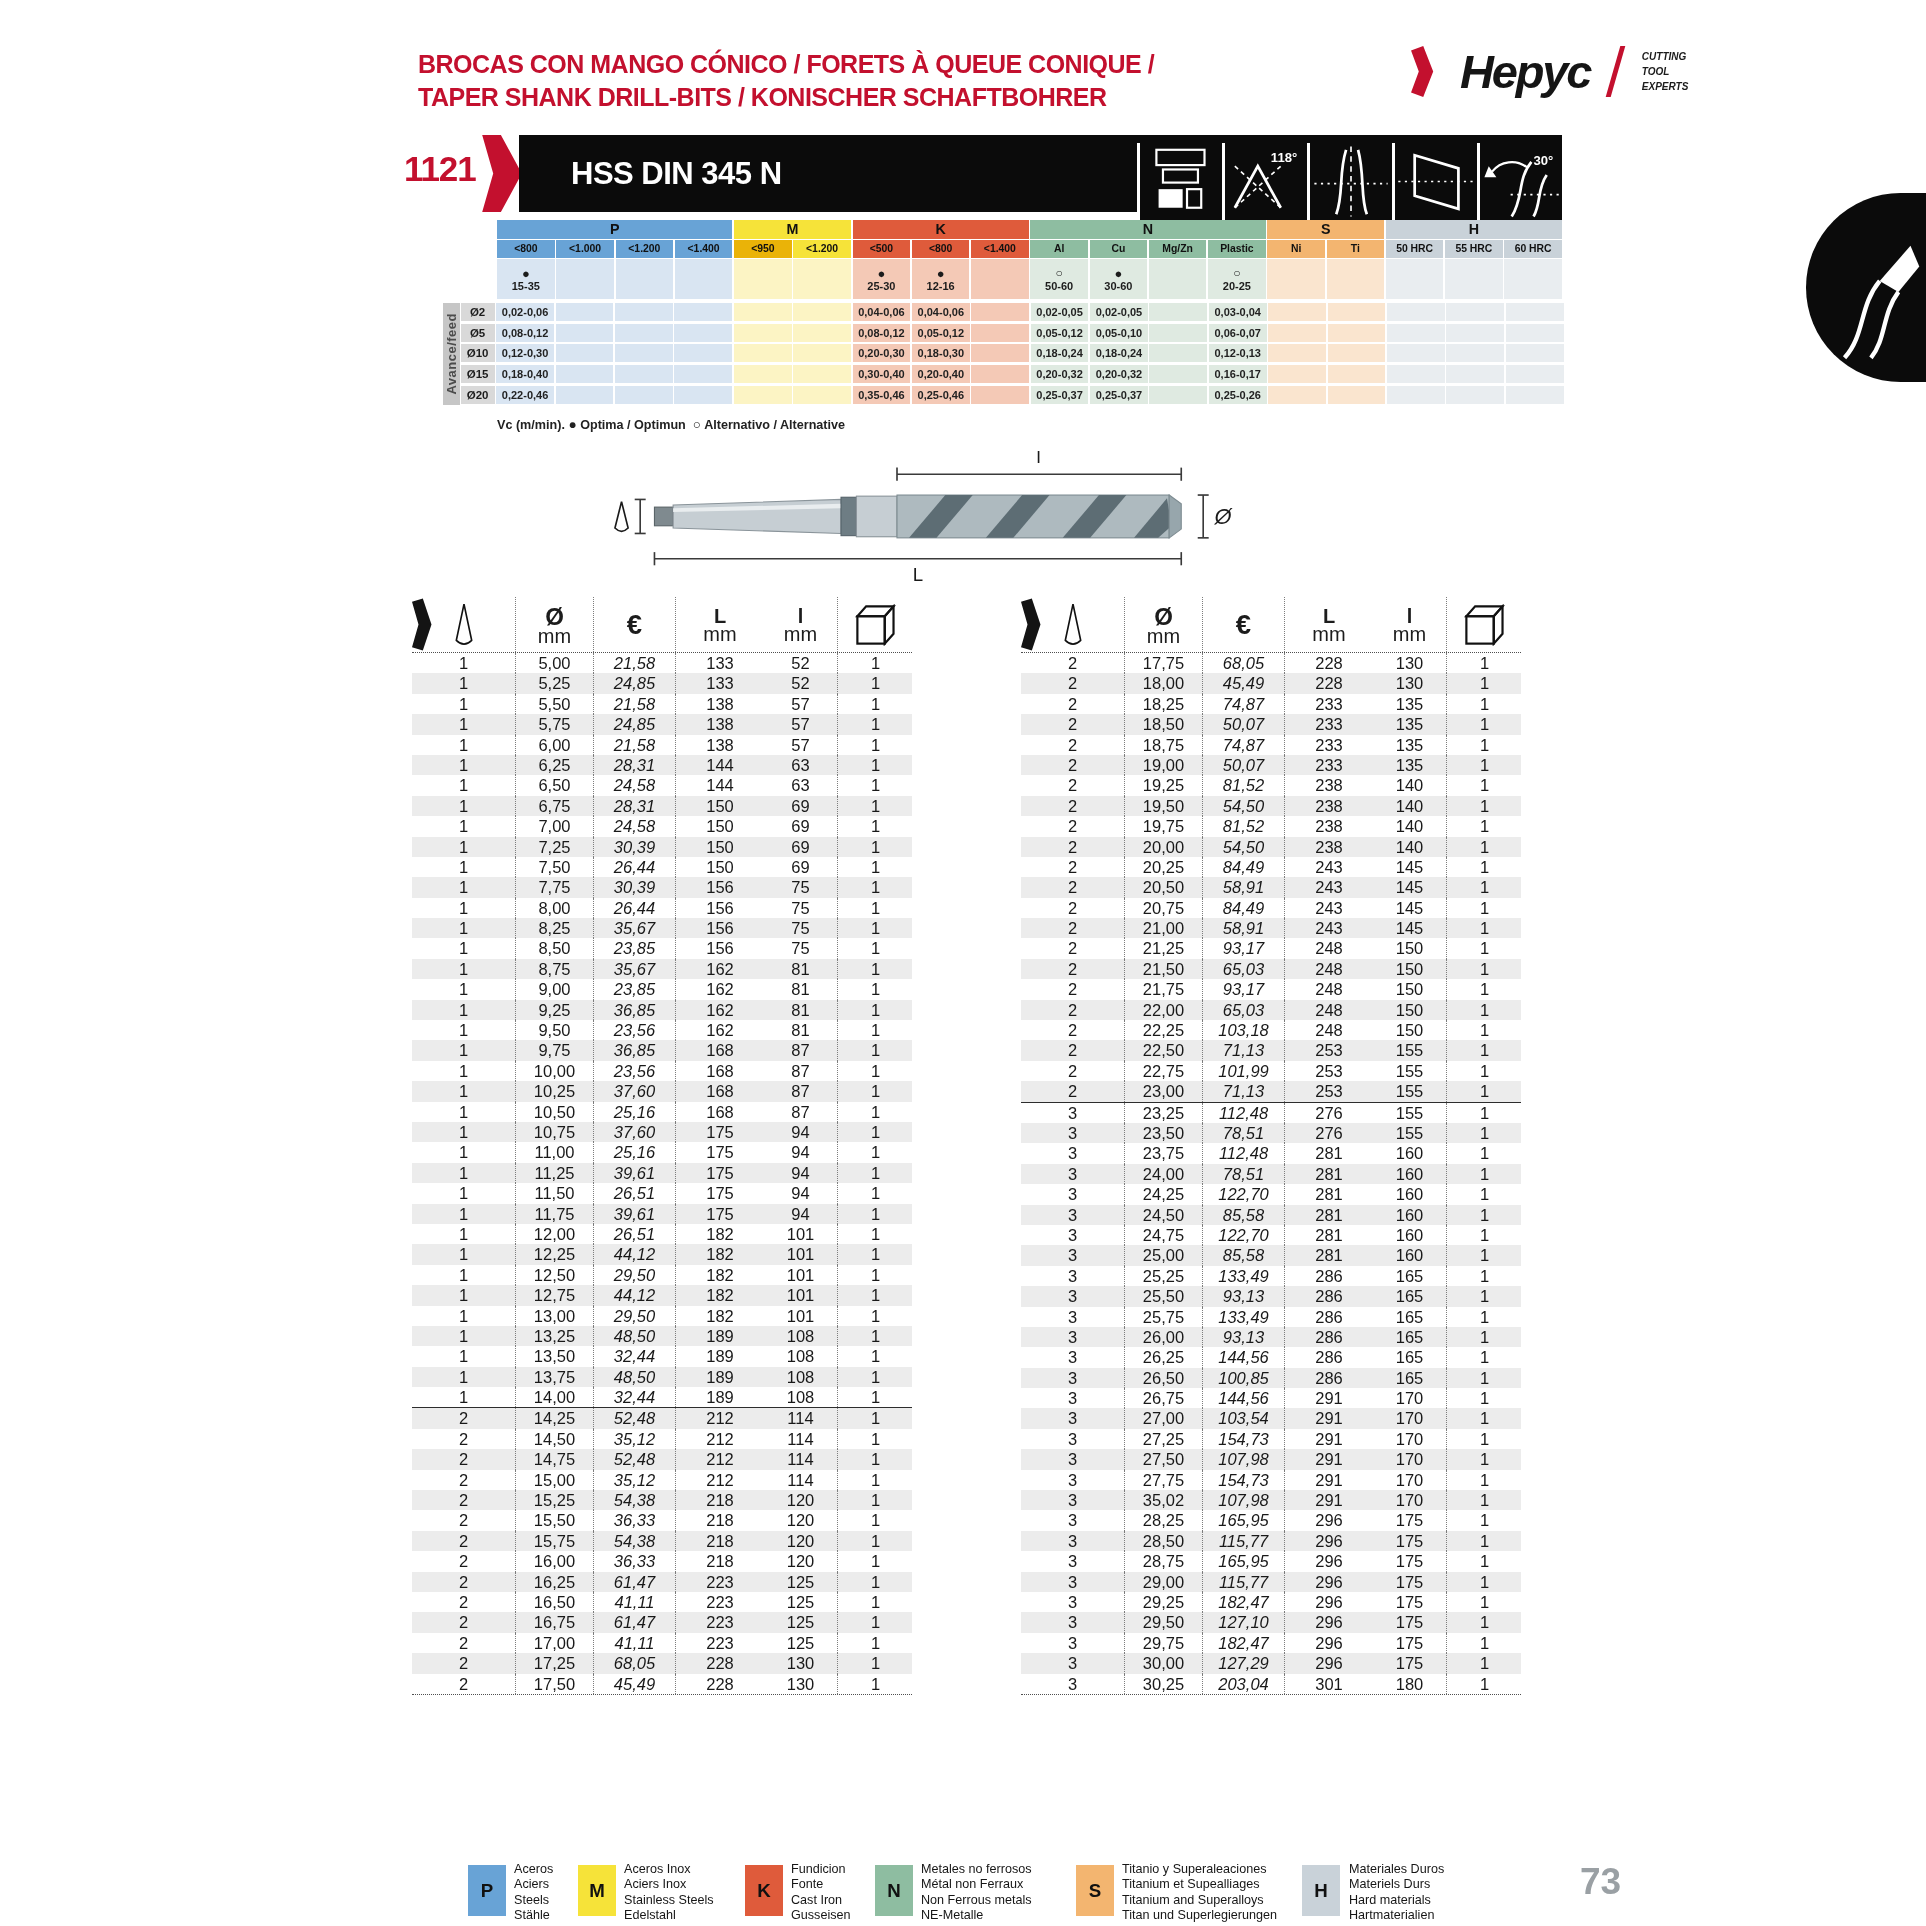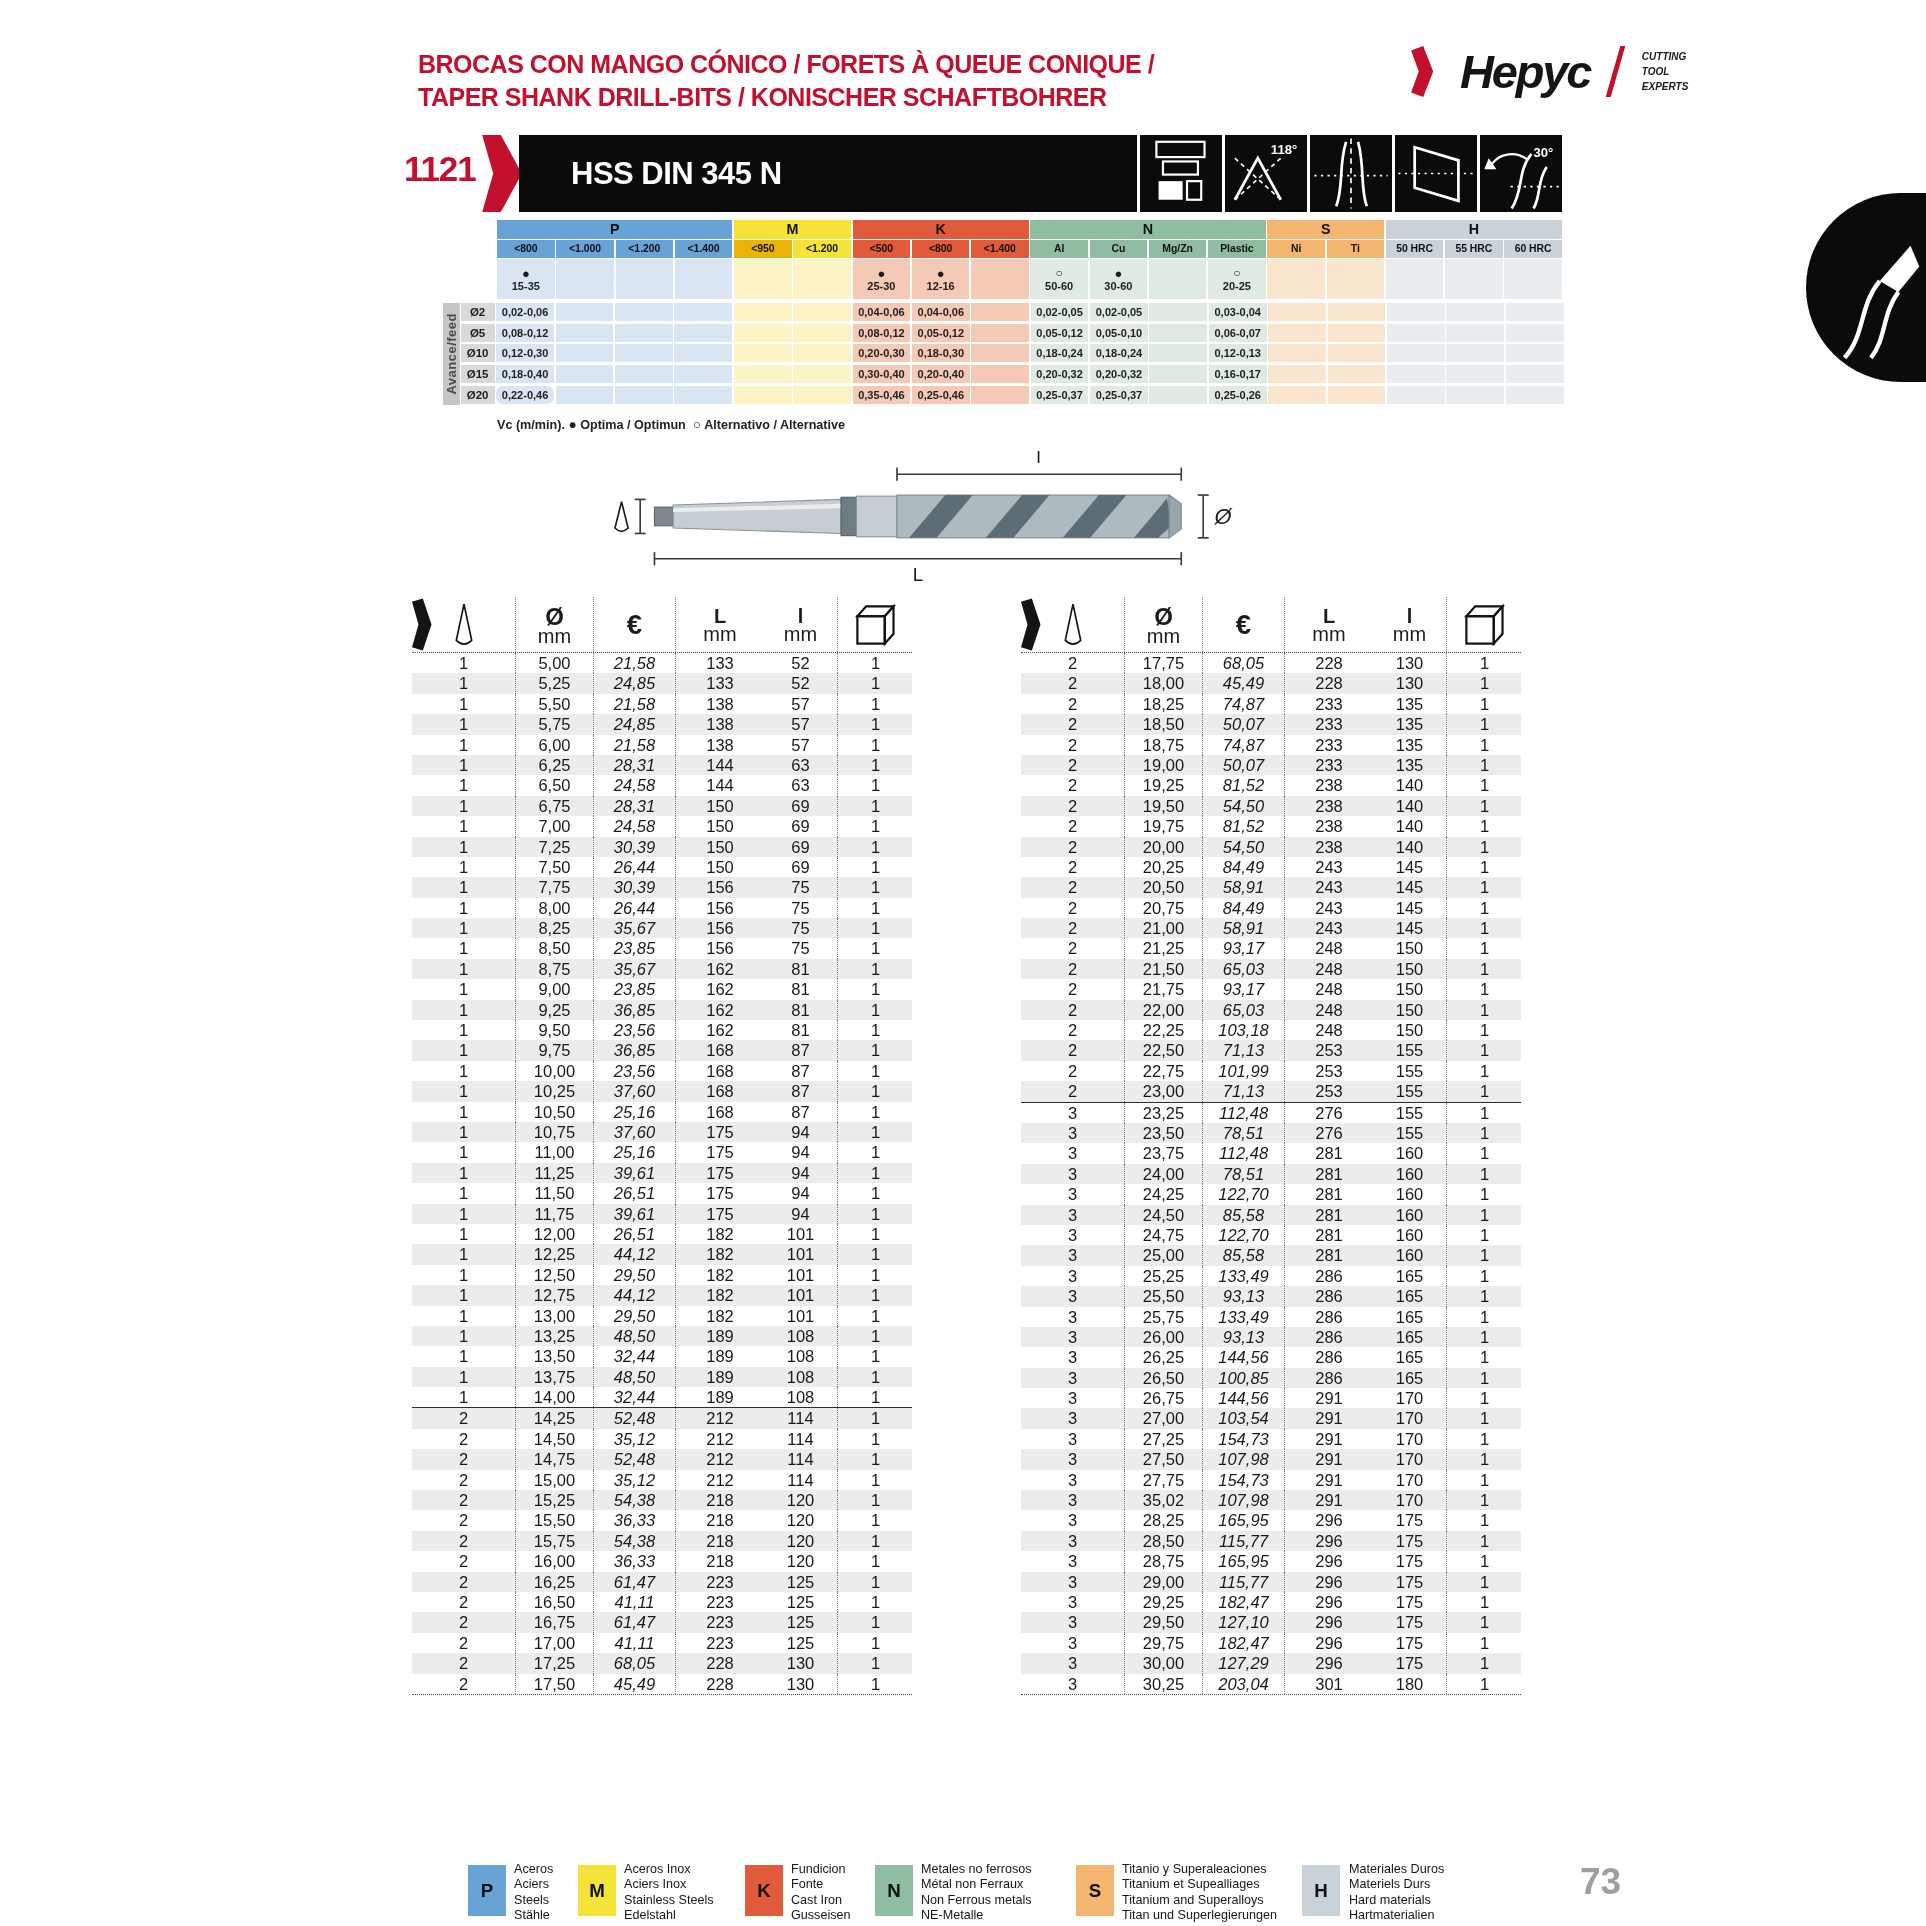--- a/index.html
+++ b/index.html
@@ -13,21 +13,21 @@
   .logo-brand{font-size:47px;font-weight:bold;font-style:italic;color:#151515;letter-spacing:-2.2px;}
   .logo-slash{width:5px;height:51px;background:#c3102e;transform:skewX(-16deg);margin:0 4.4px;}
   .logo-tagline{font-size:10px;line-height:15px;font-weight:bold;font-style:italic;color:#1b1b1b;}
 
   
   .code-1121{position:absolute;left:404px;top:149px;font-size:35px;font-weight:bold;color:#c3102e;letter-spacing:-1.1px;}
   .code-ribbon{position:absolute;left:482px;top:135px;}
   .product-bar{position:absolute;left:519px;top:135px;width:1043px;height:77px;background:#0b0b0b;}
   .product-name{position:absolute;left:52px;top:0;height:77px;line-height:77px;
                 color:#ffffff;font-size:31px;font-weight:bold;letter-spacing:-0.5px;}
-  .bar-icons{position:absolute;right:0;top:0;height:60px;display:flex;}
+  .bar-icons{position:absolute;right:0;top:8px;height:60px;display:flex;}
   .bar-icon{width:82px;height:77px;background:#0b0b0b;border-left:3.3px solid #ffffff;}
 
   
   .ct{position:absolute;left:497px;width:1065px;display:grid;
       grid-template-columns:repeat(18,1fr);column-gap:1.6px;}
   #ct-groups{top:220px;}
   #ct-subs{top:240px;}
   #ct-vc{top:259px;}
   .ct-g{height:18.7px;line-height:18.7px;text-align:center;font-size:14.3px;font-weight:bold;color:#111;}
   .ct-s{height:17.6px;line-height:17.6px;text-align:center;font-size:10.4px;font-weight:bold;color:#111;}
@@ -306,21 +306,21 @@
         <div class="feed-cell" style="background: rgb(223, 234, 225);"></div>
         <div class="feed-cell" style="background: rgb(223, 234, 225);">0,16-0,17</div>
         <div class="feed-cell" style="background: rgb(250, 229, 207);"></div>
         <div class="feed-cell" style="background: rgb(250, 229, 207);"></div>
         <div class="feed-cell" style="background: rgb(233, 237, 240);"></div>
         <div class="feed-cell" style="background: rgb(233, 237, 240);"></div>
         <div class="feed-cell" style="background: rgb(233, 237, 240);"></div>
       </div>
       <div class="feed-row">
         <div class="feed-label">Ø20</div>
-        <div class="feed-cell" style="background: rgb(217, 229, 242); border-radius: 7px;">0,22-0,46</div>
+        <div class="feed-cell" style="background: rgb(217, 229, 242);">0,22-0,46</div>
         <div class="feed-cell" style="background: rgb(217, 229, 242);"></div>
         <div class="feed-cell" style="background: rgb(217, 229, 242);"></div>
         <div class="feed-cell" style="background: rgb(217, 229, 242);"></div>
         <div class="feed-cell" style="background: rgb(252, 244, 196);"></div>
         <div class="feed-cell" style="background: rgb(252, 244, 196);"></div>
         <div class="feed-cell" style="background: rgb(244, 201, 182);">0,35-0,46</div>
         <div class="feed-cell" style="background: rgb(244, 201, 182);">0,25-0,46</div>
         <div class="feed-cell" style="background: rgb(244, 201, 182);"></div>
         <div class="feed-cell" style="background: rgb(223, 234, 225);">0,25-0,37</div>
         <div class="feed-cell" style="background: rgb(223, 234, 225);">0,25-0,37</div>

